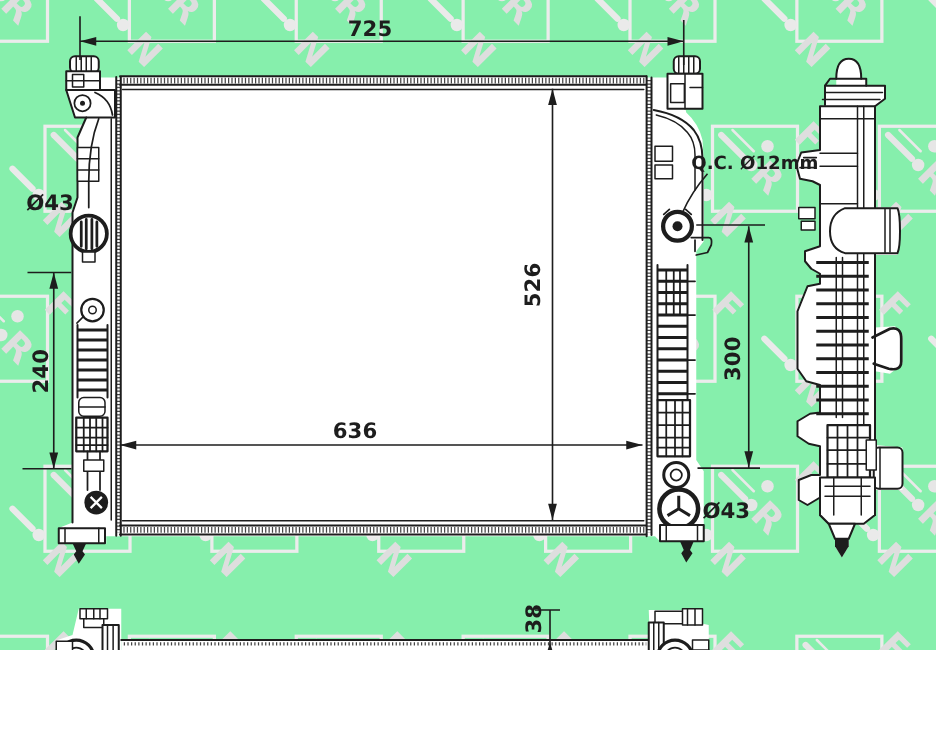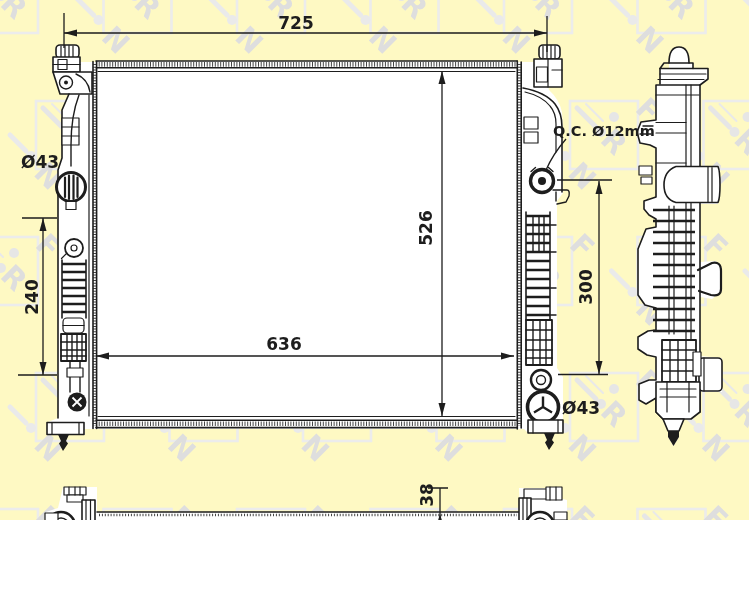--- a/index.html
+++ b/index.html
@@ -1,16 +1,16 @@
 <!DOCTYPE html>
 <html><head>
 <meta charset="utf-8">
 <style>
   html,body{margin:0;padding:0;background:#fff;}
-  #stage{position:relative;width:749px;height:520px;background:#fef9c3;overflow:hidden;
+  #stage{position:relative;width:749px;height:520px;background:#86efac;overflow:hidden;
          font-family:"DejaVu Sans",sans-serif;}
   svg{display:block}
   
   .s  {stroke:#1d1d1d;fill:none;stroke-width:1.6;stroke-linecap:round;stroke-linejoin:round}
   .s12{stroke:#1d1d1d;fill:none;stroke-width:1.2;stroke-linecap:round;stroke-linejoin:round}
   .s14{stroke:#1d1d1d;fill:none;stroke-width:1.4;stroke-linecap:round;stroke-linejoin:round}
   .s2 {stroke:#1d1d1d;fill:none;stroke-width:2.2;stroke-linecap:round;stroke-linejoin:round}
   .s24{stroke:#1d1d1d;fill:none;stroke-width:2.4;stroke-linecap:butt}
   .w  {fill:#ffffff;stroke:none}
   .wk {fill:#ffffff;stroke:#1d1d1d;stroke-width:1.6;stroke-linejoin:round}

